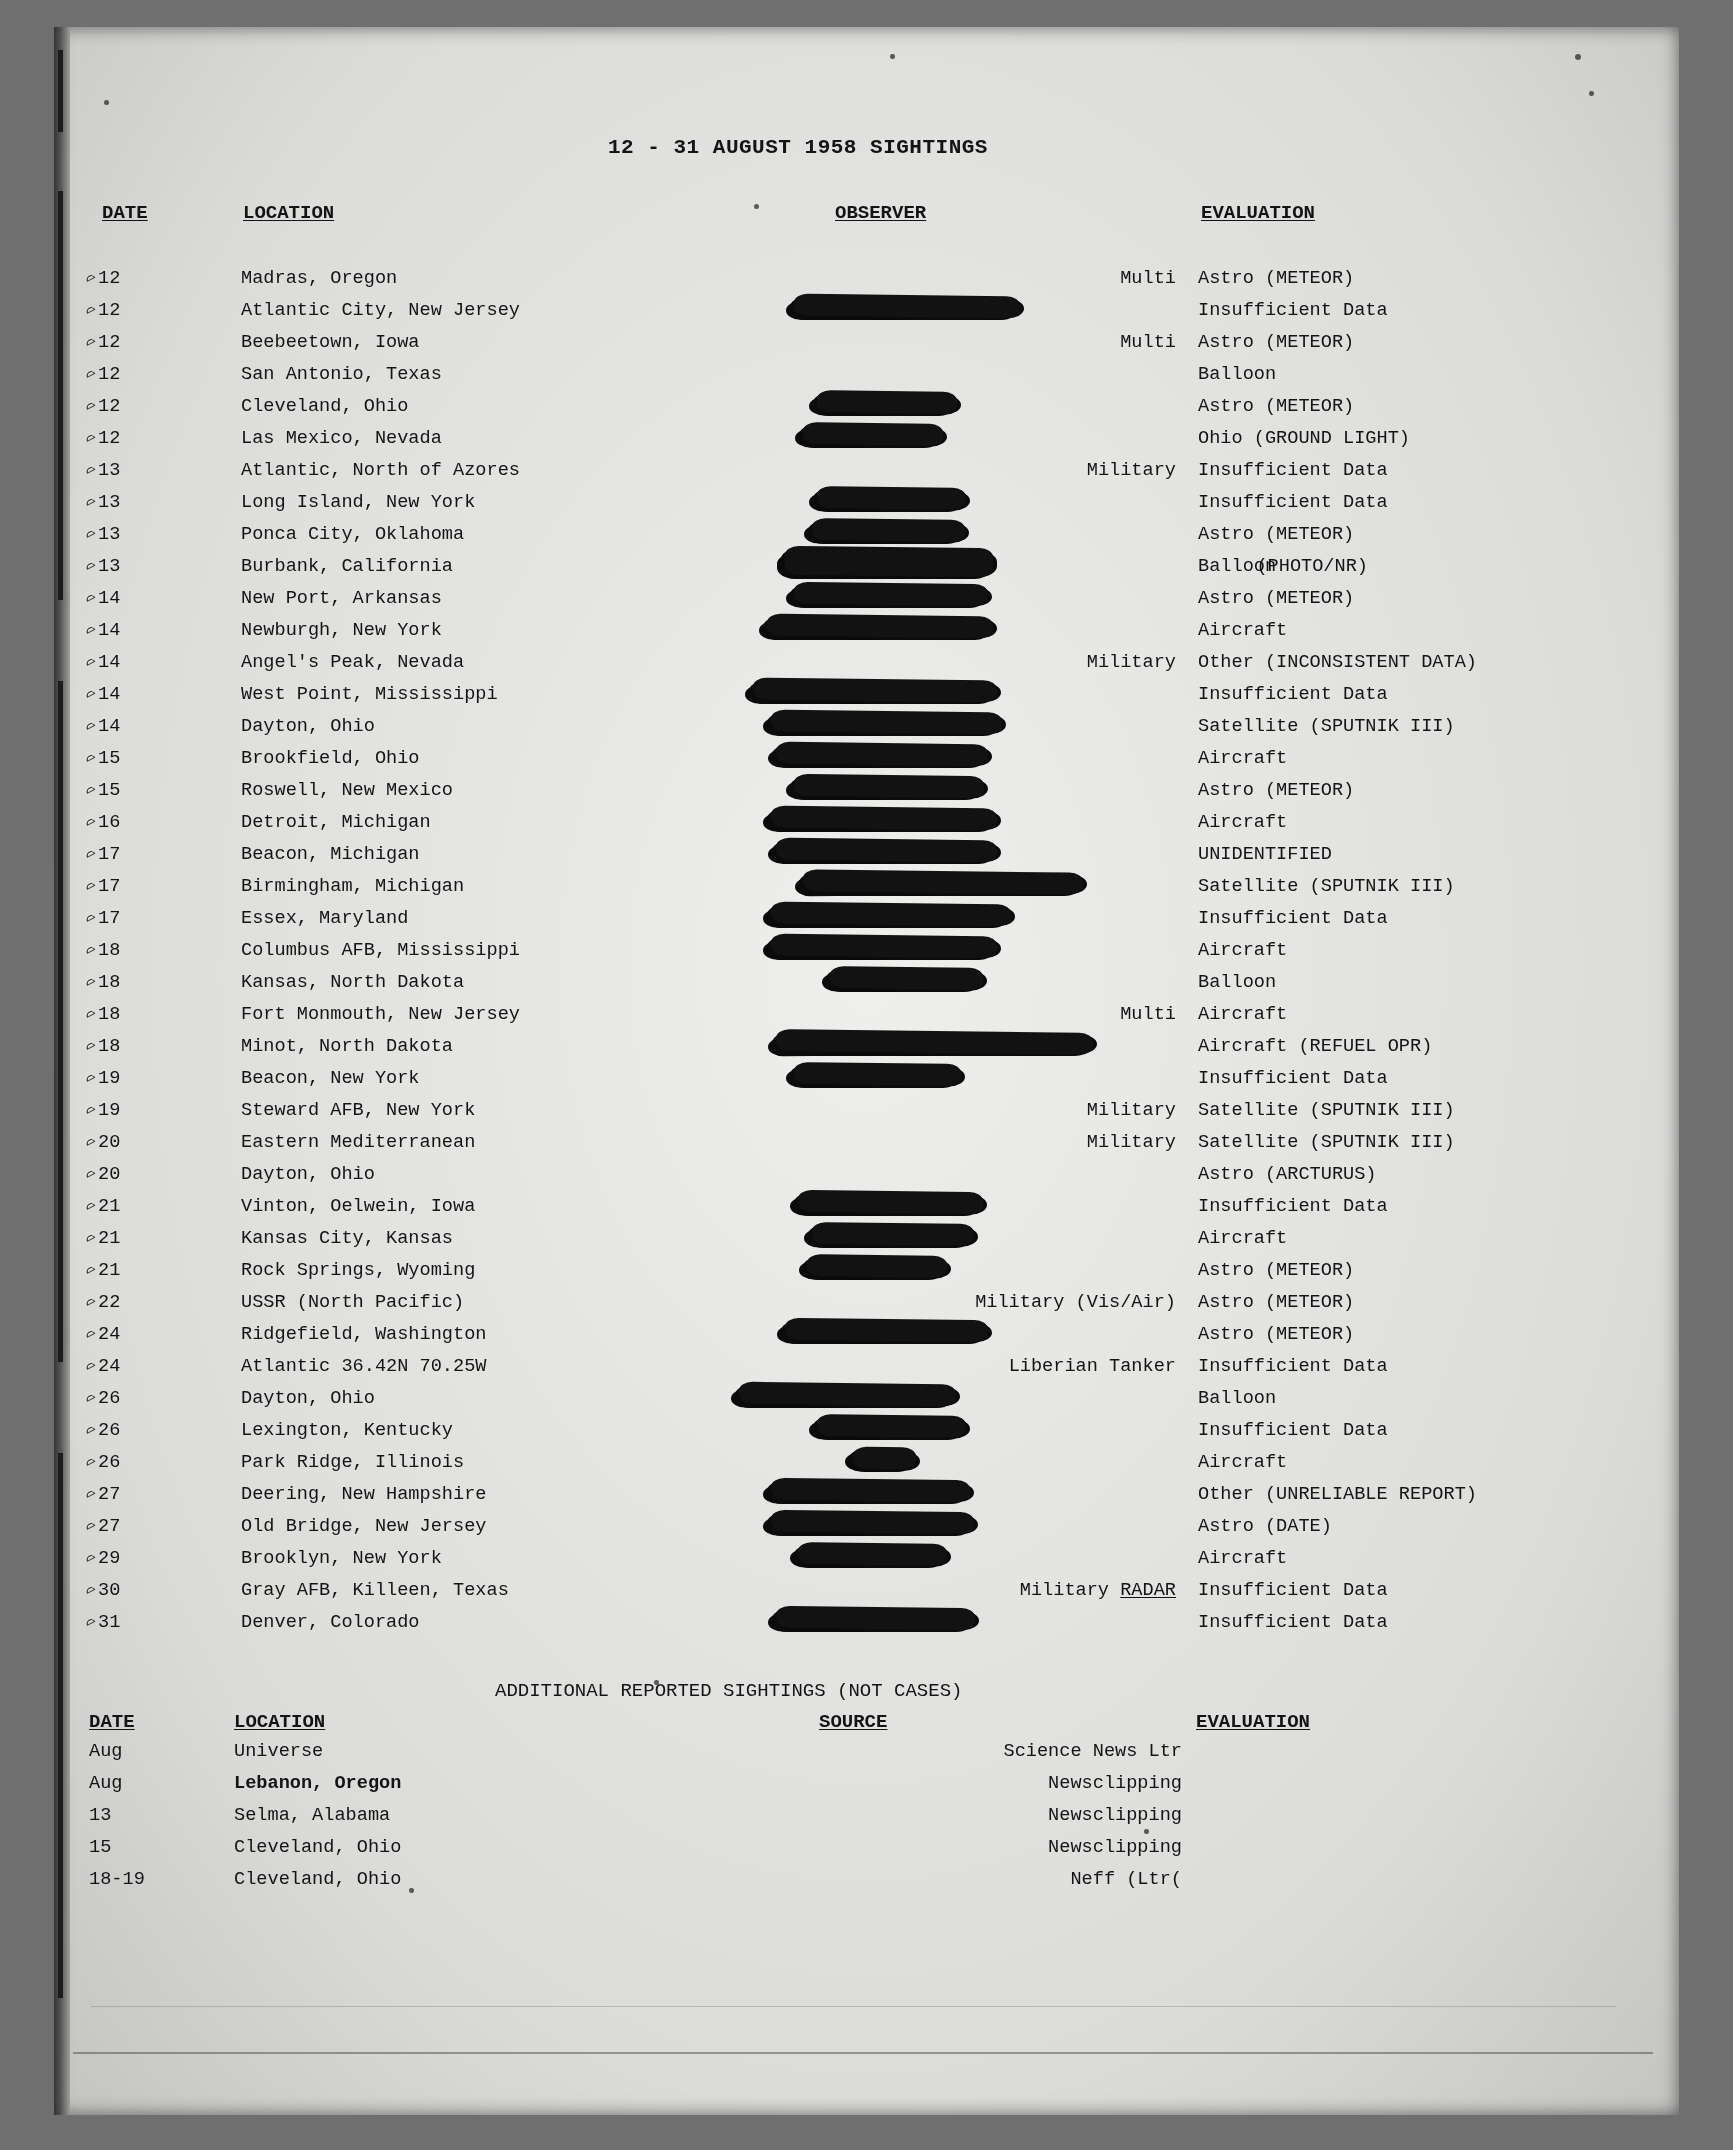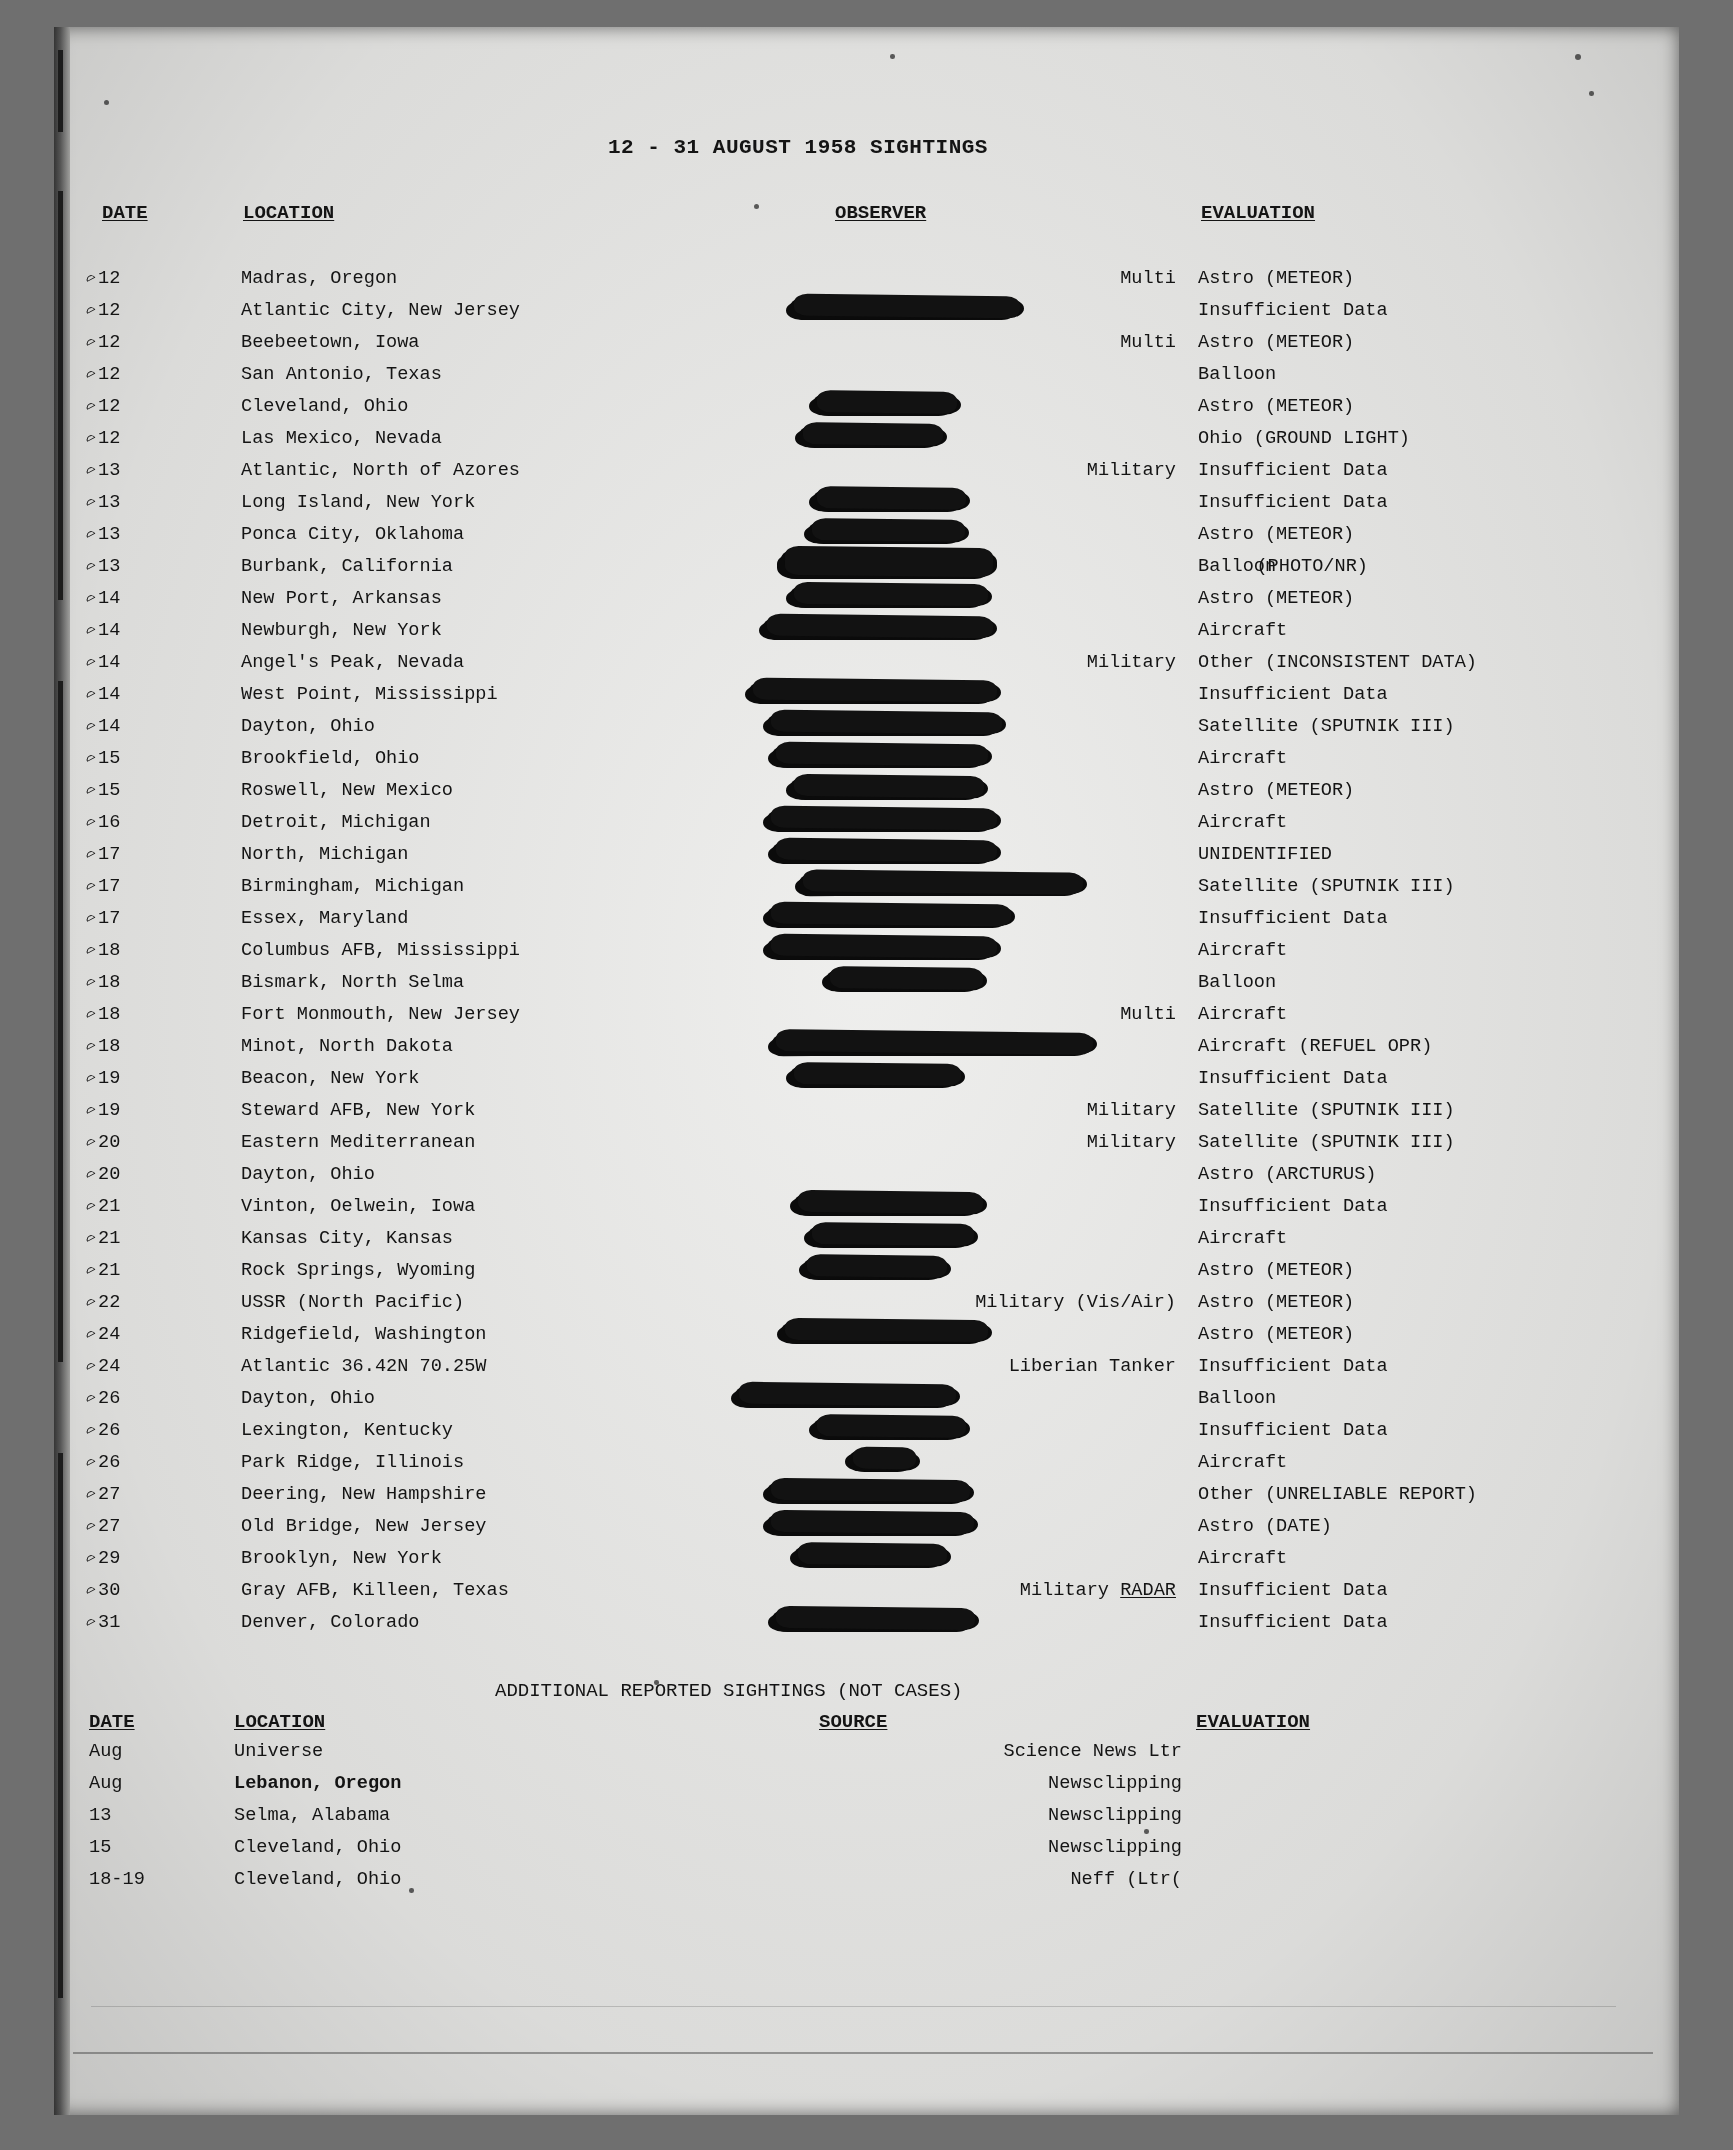--- a/index.html
+++ b/index.html
@@ -310,21 +310,21 @@
         <span class="c-eval">Astro (METEOR)</span>
       </div>
       <div class="row" style="top: 812px;">
         <span class="c-date"><span class="tick">⌓</span><span>16</span></span>
         <span class="c-loc">Detroit, Michigan</span>
         <span class="c-obs"></span>
         <span class="c-eval">Aircraft</span>
       </div>
       <div class="row" style="top: 844px;">
         <span class="c-date"><span class="tick">⌓</span><span>17</span></span>
-        <span class="c-loc">North, Michigan</span>
+        <span class="c-loc">Beacon, Michigan</span>
         <span class="c-obs"></span>
         <span class="c-eval">UNIDENTIFIED</span>
       </div>
       <div class="row" style="top: 876px;">
         <span class="c-date"><span class="tick">⌓</span><span>17</span></span>
         <span class="c-loc">Birmingham, Michigan</span>
         <span class="c-obs"></span>
         <span class="c-eval">Satellite (SPUTNIK III)</span>
       </div>
       <div class="row" style="top: 908px;">
@@ -334,21 +334,21 @@
         <span class="c-eval">Insufficient Data</span>
       </div>
       <div class="row" style="top: 940px;">
         <span class="c-date"><span class="tick">⌓</span><span>18</span></span>
         <span class="c-loc">Columbus AFB, Mississippi</span>
         <span class="c-obs"></span>
         <span class="c-eval">Aircraft</span>
       </div>
       <div class="row" style="top: 972px;">
         <span class="c-date"><span class="tick">⌓</span><span>18</span></span>
-        <span class="c-loc">Bismark, North Selma</span>
+        <span class="c-loc">Kansas, North Dakota</span>
         <span class="c-obs"></span>
         <span class="c-eval">Balloon</span>
       </div>
       <div class="row" style="top: 1004px;">
         <span class="c-date"><span class="tick">⌓</span><span>18</span></span>
         <span class="c-loc">Fort Monmouth, New Jersey</span>
         <span class="c-obs">Multi</span>
         <span class="c-eval">Aircraft</span>
       </div>
       <div class="row" style="top: 1036px;">

